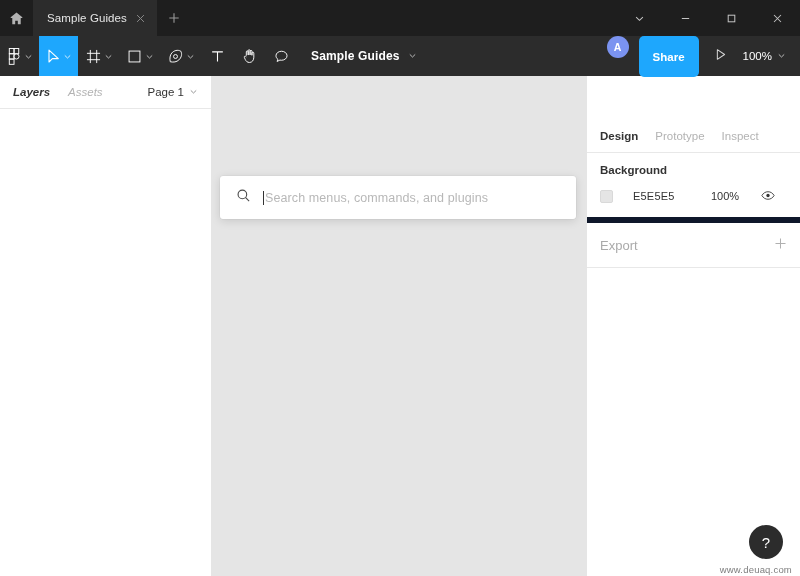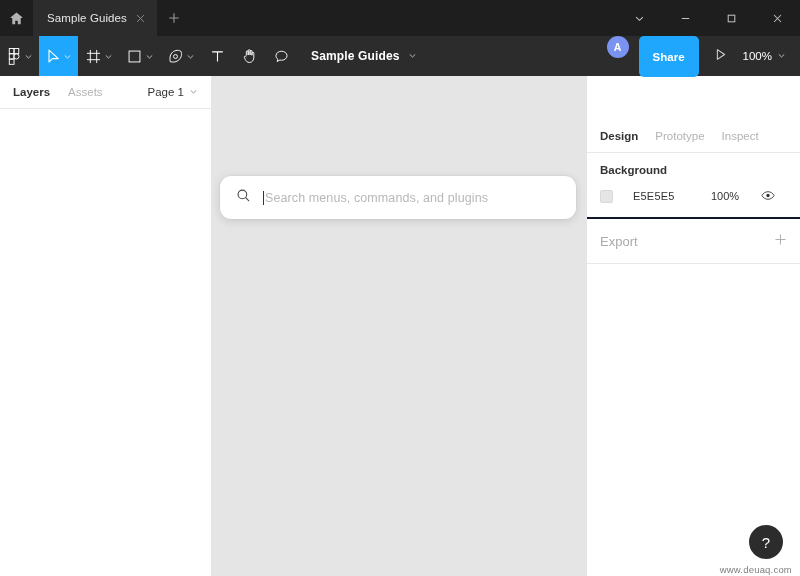--- a/index.html
+++ b/index.html
@@ -84,63 +84,63 @@
 
   
   .left-panel {
     width:212px; flex:0 0 212px; background:#ffffff;
     border-right:1px solid #e5e5e5; display:flex; flex-direction:column;
   }
   .left-tabs {
     height:33px; flex:0 0 33px; display:flex; align-items:center;
     padding:0 13px; border-bottom:1px solid #e8e8e8; gap:18px;
   }
-  .ltab { font-size:11.5px; color:#b3b3b3; }
+  .ltab { font-size:11.5px; color:#b3b3b3;font-style:italic; }
   .ltab.active { color:#333333; font-weight:bold; }
   .left-tabs-spacer { flex:1; }
   .page-sel { display:flex; align-items:center; gap:5px; font-size:11.5px; color:#333; }
   .layers-list { flex:1; }
 
   
   .canvas { flex:1; background:#e5e5e5; position:relative; }
 
   
   .right-panel {
     width:214px; flex:0 0 214px; background:#ffffff;
     border-left:1px solid #e5e5e5; display:flex; flex-direction:column;
   }
   .right-tabs {
     height:33px; flex:0 0 33px; display:flex; align-items:center;
     padding:0 13px; border-bottom:1px solid #e8e8e8; gap:17px;margin-top:44px;
   }
   .rtab { font-size:11.5px; color:#b3b3b3; }
   .rtab.active { color:#333333; font-weight:bold; }
   .section {
-    padding:11px 25px 12px 13px; border-bottom:2px solid #0f172a;
+    padding:11px 25px 12px 13px; border-bottom:6px solid #0f172a;
   }
   .section-title { font-size:11.5px; color:#333; font-weight:bold; margin-bottom:11px; }
   .fill-row { display:flex; align-items:center;gap:10px; }
   .swatch {
     width:13px; height:13px; border-radius:2px; border:1px solid #d9d9d9;
     flex:0 0 13px; margin-right:10px;
   }
   .hexval { font-size:11px; color:#333; letter-spacing:.2px; width:68px; }
   .opval { font-size:11px; color:#333; flex:1; }
   .eye-icon { color:#333; display:block; }
   .export-row {
     padding:13px 13px; display:flex; align-items:center;
     border-bottom:1px solid #e8e8e8;
   }
   .export-label { font-size:13px; color:#aaaaaa; flex:1; }
   .plus-icon { color:#b0b0b0; display:block; }
 
   
   .quick-search {
     position:absolute; left:220px; top:100px; width:356px; height:43px;
-    background:#ffffff; border-radius:11px;
+    background:#ffffff; border-radius:3px;
     box-shadow:0 2px 10px rgba(0,0,0,.13), 0 0 0 .5px rgba(0,0,0,.05);
     display:flex; align-items:center; padding:0 16px; z-index:20;
   }
   .search-icon { color:#4a4a4a; flex:0 0 auto; margin-right:12px; display:block; }
   .search-caret {
     width:1px; height:14px; background:#333; margin-right:1px; flex:0 0 1px;
   }
   .search-ph { font-size:12.5px; color:#b8b8b8; letter-spacing:.1px; }
 
   

